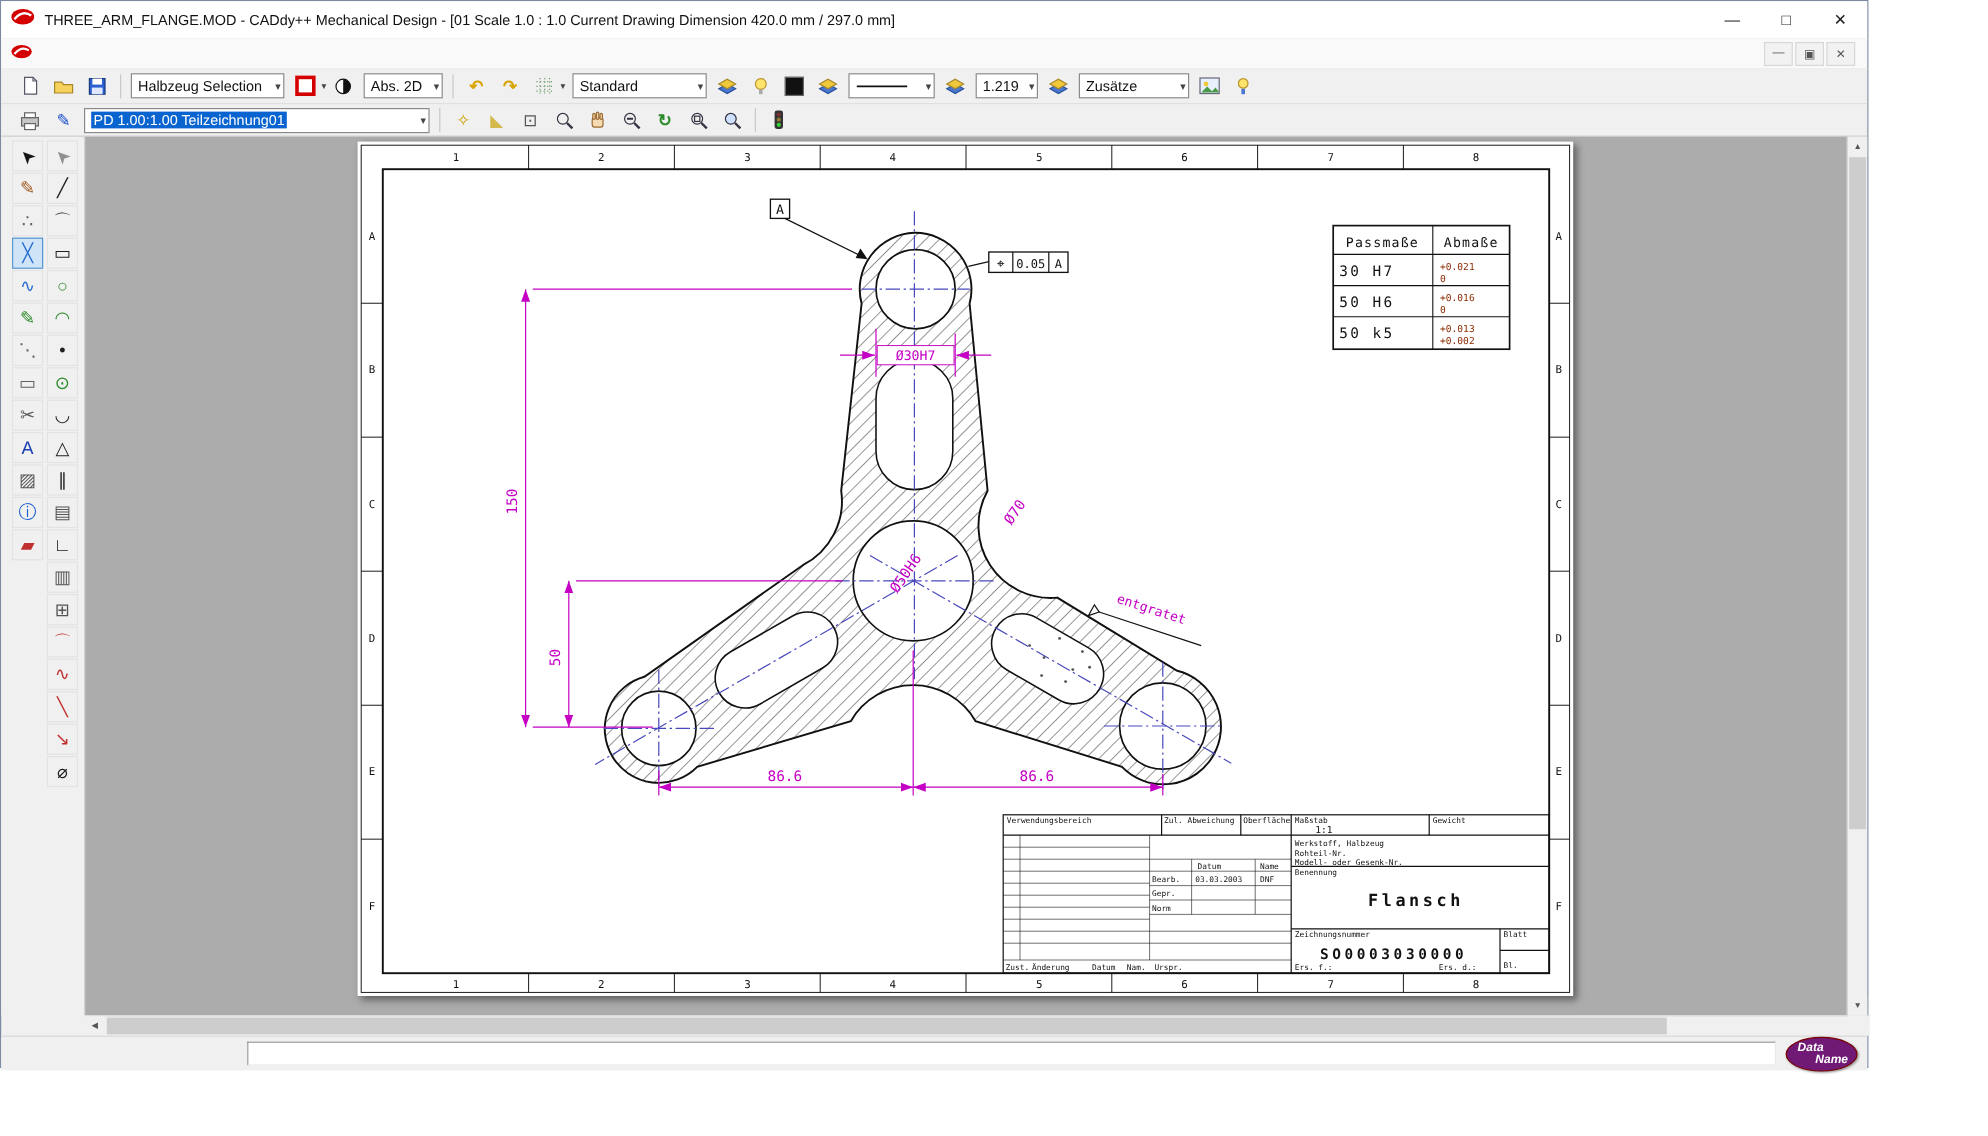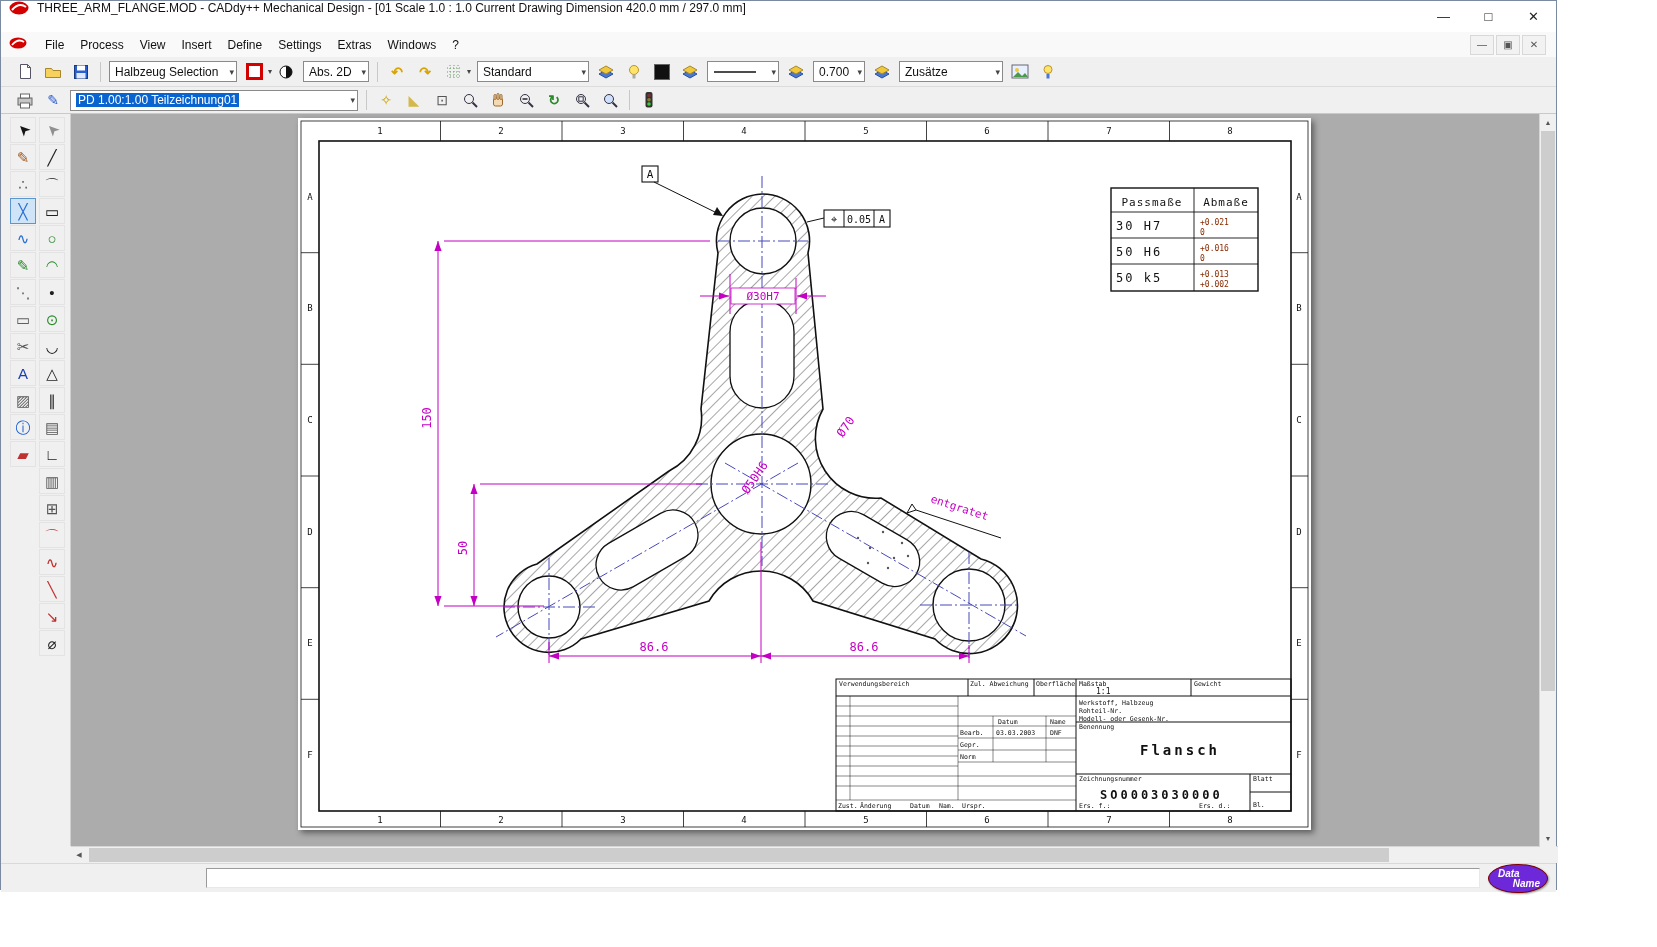--- a/index.html
+++ b/index.html
@@ -1,19 +1,19 @@
 <!DOCTYPE html>
 <html><head>
 <meta charset="utf-8">
 <style>
   html,body{margin:0;padding:0;background:#fff;width:1657px;height:947px;overflow:hidden;
     font-family:"Liberation Sans",sans-serif;-webkit-font-smoothing:antialiased;}
   #app{position:absolute;left:0;top:0;width:1557px;height:890px;background:#f0f0f0;border:1px solid #7a8aa0;box-sizing:border-box;}
   
-  #titlebar{position:absolute;left:0;top:0;width:100%;height:31px;background:#ffffff;border-bottom:1px solid #e2e2e2;display:flex;align-items:flex-start;}
+  #titlebar{position:absolute;left:0;top:0;width:100%;height:31px;background:#ffffff;border-bottom:1px solid #e2e2e2;display:flex;align-items:center;}
   #titlebar .logo{margin:0 8px 0 8px;}
   #title-text{font-size:12px;color:#111;white-space:nowrap;}
   #win-controls{margin-left:auto;display:flex;height:100%;}
   .wbtn{width:45px;height:100%;display:flex;align-items:center;justify-content:center;font-size:13px;color:#222;}
   
   #menubar{position:absolute;left:0;top:31px;width:100%;height:25px;background:#f9f9f9;border-bottom:1px solid #e0e0e0;display:flex;align-items:center;font-size:12px;color:#111;}
   #menubar .logo{margin:0 10px 0 8px;}
   .menu-item{padding:3px 8px;}
   #mdi-controls{margin-left:auto;display:flex;margin-right:10px;}
   .mdibtn{width:22px;height:18px;display:flex;align-items:center;justify-content:center;font-size:10px;color:#555;border:1px solid #d8d8d8;margin-left:2px;background:#f2f2f2;}
@@ -40,21 +40,21 @@
   
   #vscroll{position:absolute;right:0;top:113px;width:16px;height:732px;background:#f0f0f0;border-left:1px solid #d5d5d5;}
   .sarrow{position:absolute;width:16px;height:16px;display:flex;align-items:center;justify-content:center;font-size:7px;color:#555;background:#f0f0f0;}
   #vthumb{position:absolute;left:1px;top:17px;width:14px;height:560px;background:#cdcdcd;}
   #hscroll{position:absolute;left:70px;top:845px;width:1487px;height:17px;background:#f0f0f0;border-top:1px solid #d5d5d5;box-sizing:border-box;}
   #hthumb{position:absolute;left:18px;top:1px;width:1300px;height:14px;background:#cdcdcd;}
   #scorner{position:absolute;right:0;top:845px;width:16px;height:17px;background:#f0f0f0;}
   
   #statusbar{position:absolute;left:0;top:862px;width:100%;height:28px;background:#f0f0f0;border-top:1px solid #d9d9d9;}
   #status-field{position:absolute;left:205px;top:4px;width:1272px;height:18px;background:#fff;border:1px solid #9a9a9a;border-right-color:#e8e8e8;border-bottom-color:#e8e8e8;}
-  #datasolid{position:absolute;right:8px;top:0px;width:58px;height:27px;background:#6d28d9;border-radius:50%;border:1px solid #7a0000;box-shadow:1px 1px 2px rgba(0,0,0,.4);color:#fff;font-style:italic;font-weight:bold;font-size:10px;line-height:1;}
+  #datasolid{position:absolute;right:8px;top:0px;width:58px;height:27px;background:#701a75;border-radius:50%;border:1px solid #7a0000;box-shadow:1px 1px 2px rgba(0,0,0,.4);color:#fff;font-style:italic;font-weight:bold;font-size:10px;line-height:1;}
   #datasolid .l1{position:absolute;left:9px;top:4px;}
   #datasolid .l2{position:absolute;right:7px;bottom:3px;}
   
   svg text{font-family:"DejaVu Sans Mono","Liberation Mono",monospace;}
   .grid-num{font-family:"Liberation Sans",sans-serif;font-size:9px;fill:#111;}
   .frame{stroke:#111;fill:none;}
   .cline{stroke:#4848bb;stroke-width:1;stroke-dasharray:12 3 2 3;fill:none;}
   .dimline{stroke:#c400c4;stroke-width:1;fill:none;}
   .cad-dim{font-size:12px;fill:#c400c4;}
   .cad-dim-s{font-size:11px;fill:#c400c4;}
@@ -87,32 +87,20 @@
     </div>
   </div>
 
   <div id="menubar">
     <span class="logo">
       <svg width="18" height="12">
           <ellipse cx="9" cy="6" rx="8.5" ry="5.5" fill="#d40000"></ellipse>
           <path d="M3 8 Q9 1 15 5" stroke="#fff" stroke-width="1.8" fill="none"></path>
         </svg>
     </span>
-    <div style="display:flex">
-
-    <span class="menu-item">File</span>
-        <span class="menu-item">Process</span>
-        <span class="menu-item">View</span>
-        <span class="menu-item">Insert</span>
-        <span class="menu-item">Define</span>
-        <span class="menu-item">Settings</span>
-        <span class="menu-item">Extras</span>
-        <span class="menu-item">Windows</span>
-        <span class="menu-item">?</span>
-      </div>
     <div id="mdi-controls">
       <div class="mdibtn">—</div>
       <div class="mdibtn">▣</div>
       <div class="mdibtn">✕</div>
     </div>
   </div>
 
   <div id="toolbar1">
     <div class="tbbtn">
       <svg width="17" height="17">
@@ -202,30 +190,30 @@
         </svg>
       <span class="carrow">▾</span>
     </div>
     <div class="tbbtn">
       <svg width="18" height="16">
           <path d="M2 10l7-4 7 4-7 4z" fill="#4a78d0" stroke="#27509a"></path>
           <path d="M2 6l7-4 7 4-7 4z" fill="#f0c83c" stroke="#a8862a"></path>
         </svg>
     </div>
     <div class="combo" style="width:52px">
-      <span>0.700</span>
+      <span>1.219</span>
       <span class="carrow">▾</span>
     </div>
     <div class="tbbtn">
       <svg width="18" height="16">
           <path d="M2 10l7-4 7 4-7 4z" fill="#4a78d0" stroke="#27509a"></path>
           <path d="M2 6l7-4 7 4-7 4z" fill="#f0c83c" stroke="#a8862a"></path>
         </svg>
     </div>
-    <div class="combo" style="width:104px">
+    <div class="combo" style="width:92px">
       <span>Zusätze</span>
       <span class="carrow">▾</span>
     </div>
     <div class="tbbtn">
       <svg width="18" height="15">
           <rect x="1" y="1" width="16" height="13" fill="#e8f0ff" stroke="#667"></rect>
           <circle cx="6" cy="6" r="2" fill="#f0c83c"></circle>
           <path d="M2 13l5-5 4 4 3-3 3 4z" fill="#4a9a4a"></path>
         </svg>
     </div>

